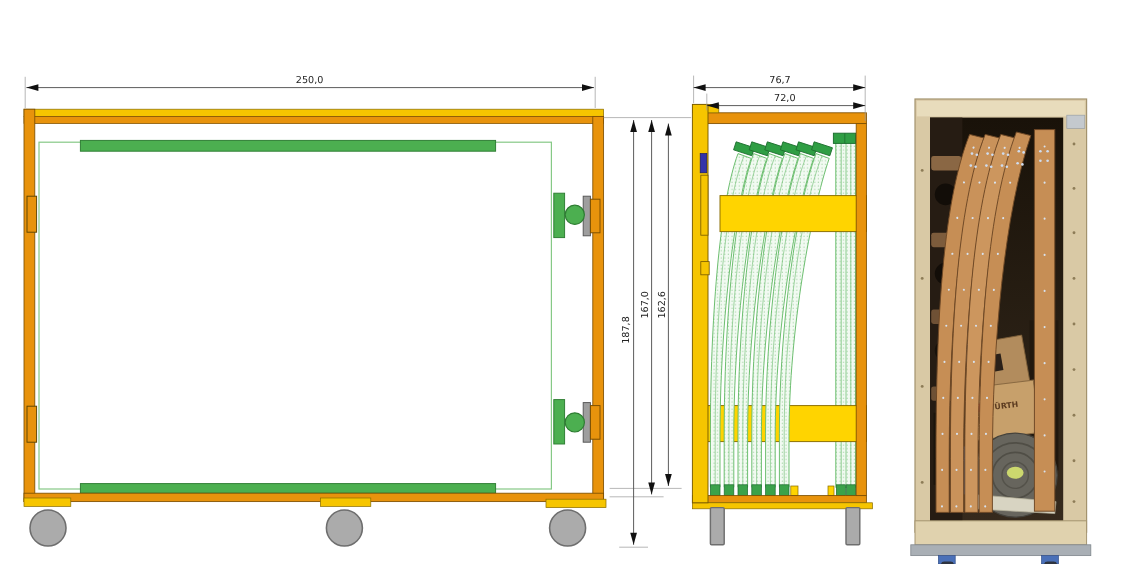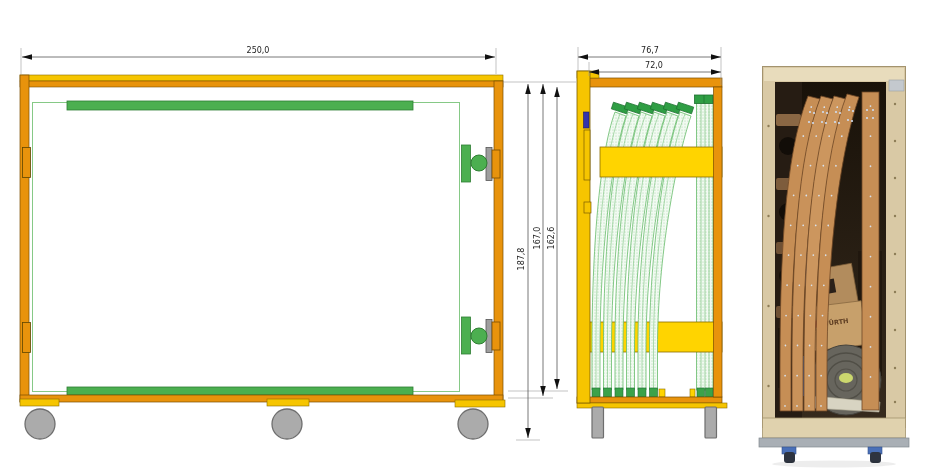--- a/index.html
+++ b/index.html
@@ -1,17 +1,17 @@
 <!DOCTYPE html>
 <html><head>
 <meta charset="utf-8">
 <style>
   html,body{margin:0;padding:0;background:#ffffff;}
   body{width:940px;height:470px;position:relative;font-family:"DejaVu Sans","Liberation Sans",sans-serif;overflow:hidden;}
-  #stage{position:absolute;left:0;top:0;width:940px;height:452px;}
+  #stage{position:absolute;left:0;top:16px;width:940px;height:452px;}
   svg text{font-family:"DejaVu Sans","Liberation Sans",sans-serif;}
   .dimtxt{font-size:8px;fill:#222;}
 </style>
 </head>
 <body>
 
 <div id="stage">
 <svg width="940" height="470" viewBox="0 0 940 470">
   <defs>
     <pattern id="hatch" width="3" height="3" patternUnits="userSpaceOnUse">

